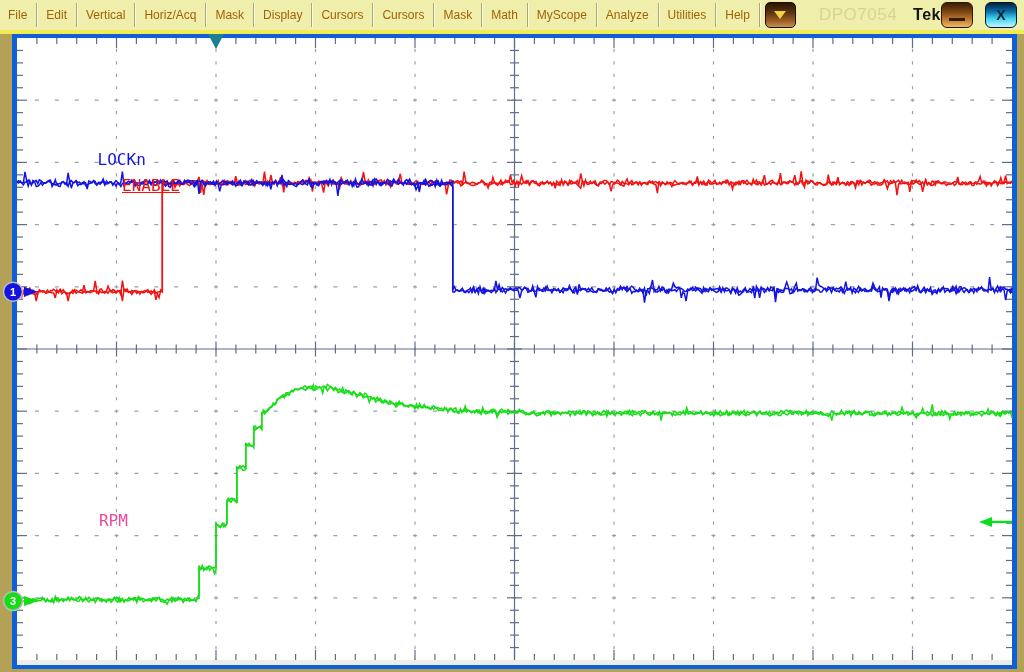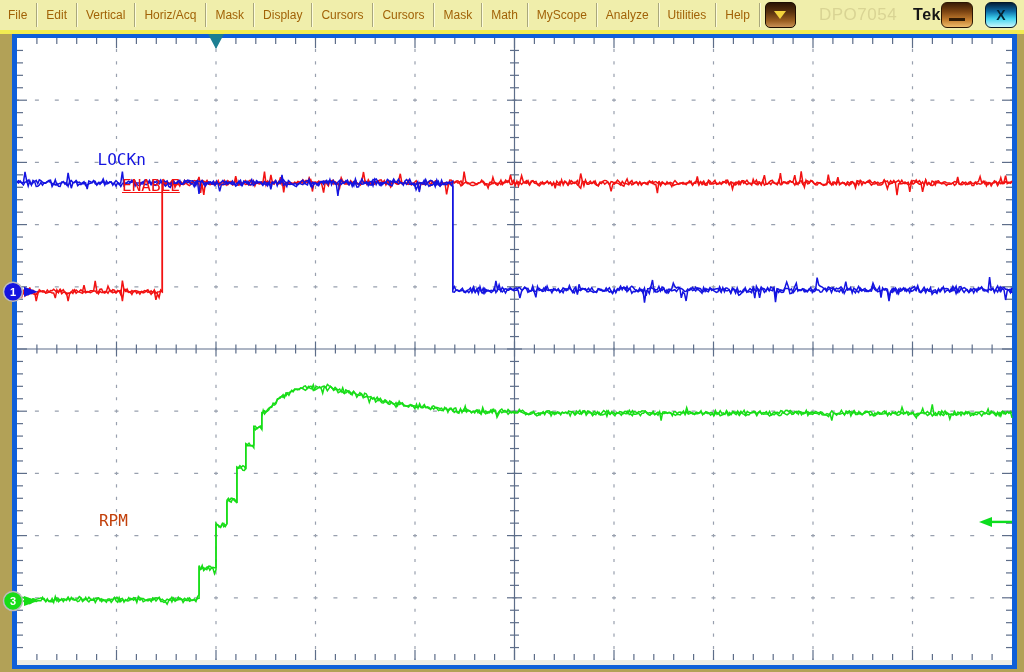--- a/index.html
+++ b/index.html
@@ -425,19 +425,19 @@
               <circle cx="-4" cy="562.9100000000001" r="9.5" fill="#17dd17" stroke="#bcbcbc" stroke-width="1.5"></circle>
               <text x="-4" y="566.9100000000001" text-anchor="middle" fill="#ffffff" font-size="11" font-weight="bold" font-family="Liberation Sans, sans-serif">3</text>
             </g>
             <g>
               <polygon points="962,483.91600000000005 975,478.91600000000005 975,488.91600000000005" fill="#0cdd1e"></polygon>
               <rect x="975" y="482.71600000000007" width="20" height="2.4" fill="#0cdd1e"></rect>
             </g>
           </svg>
       <div class="trace-label" style="left: 105px; top: 138.084px; color: rgb(242, 18, 18); text-decoration: underline;">ENABLE</div>
           <div class="trace-label" style="left: 80.595px; top: 111.96px; color: rgb(20, 20, 224);">LOCKn</div>
-          <div class="trace-label" style="left: 81.988px; top: 472.72px; color: #c2410c;">RPM</div>
+          <div class="trace-label" style="left: 81.988px; top: 472.72px; color: #ec4899;">RPM</div>
         </div>
       <div class="bottom-strip"></div>
     </div>
   </div>
 
 </div>
 
 </body></html>

